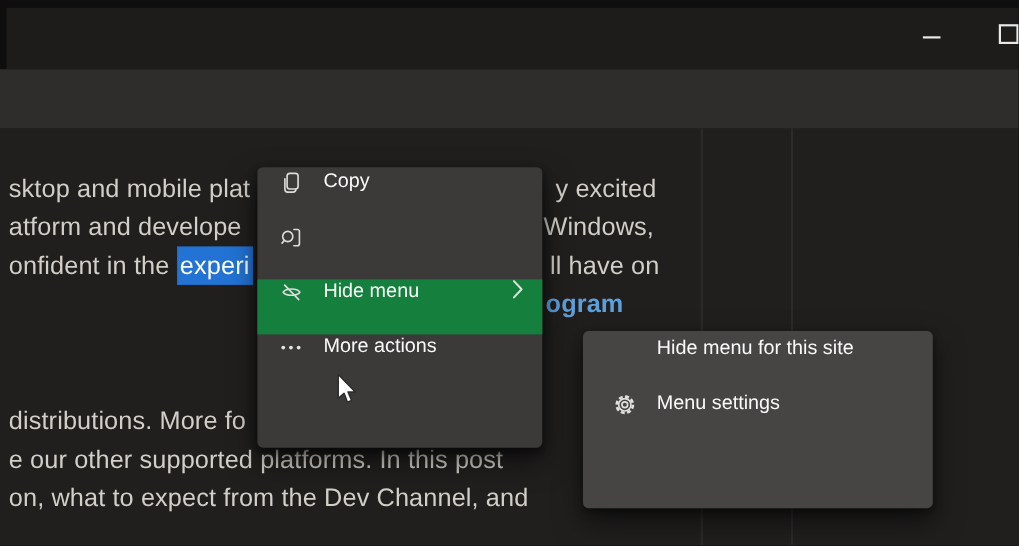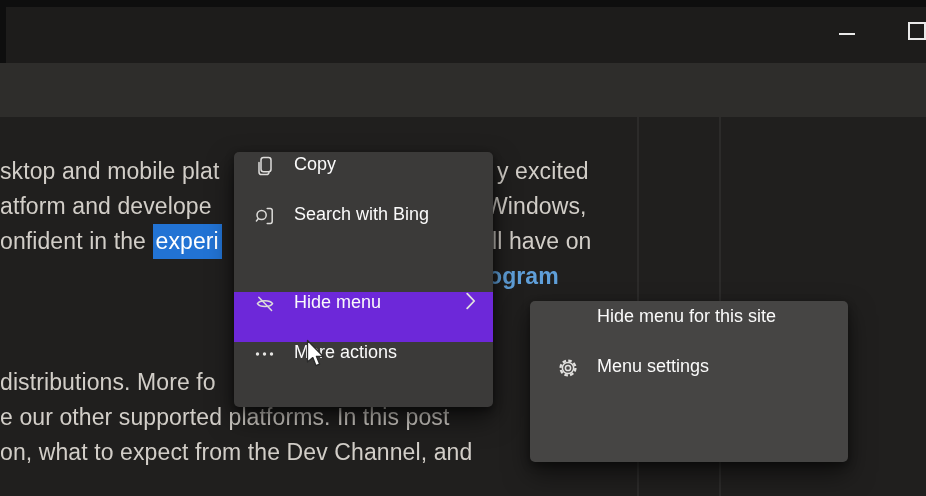--- a/index.html
+++ b/index.html
@@ -44,40 +44,40 @@
   
   .content {
     position: absolute; left: 0; top: 117px; width: 926px; height: 379px;
     background: #201f1e;
   }
   .vline { position: absolute; top: 0; bottom: 0; width: 2px; background: rgba(255,255,255,0.055); z-index: 1; }
   .vline.v1 { left: 637px; } .vline.v2 { left: 719px; }
 
   .pline {
     position: absolute; white-space: nowrap; font-size: 23px; color: #d2cec8;
-    letter-spacing: 0.1px; z-index: 2;
+    letter-spacing: 0.1px; z-index: 2; margin-left: 8px;
   }
   .sel { background: #2273d4; color: #ffffff; padding: 4px 3px 5px 3px; }
   .link-frag { color: #8ab4dd; }
   .link-blue { color: #5f9fd9; font-weight: 600; }
 
   
   .menu {
     position: absolute; left: 234px; top: 152px; width: 259px; height: 255px;
     background: #3b3a39; border-radius: 5px; z-index: 5;
     box-shadow: 0 12px 26px rgba(0,0,0,0.55), 0 3px 8px rgba(0,0,0,0.45);
     padding-top: 2px;
   }
   .menu-item {
     height: 50px; display: flex; align-items: flex-start; padding-left: 19px;
     color: #fafafa; font-size: 18px;
   }
   .menu-item .mi-icon { width: 24px; height: 24px; flex: 0 0 24px; margin-right: 17px; }
   .menu-item .mi-icon svg { width: 24px; height: 24px; display: block; }
-  .menu-item.highlight { background: #6d28d9; margin-top: 38px; }
+  .menu-item.highlight { background: #15803d; }
   .mi-chevron { margin-left: auto; margin-right: 17px; width: 10px; height: 18px; }
   .mi-chevron svg { width: 10px; height: 18px; display: block; }
 
   
   .submenu {
     position: absolute; left: 488px; top: 301px; width: 318px; height: 161px;
     background: #464544; border-radius: 5px; z-index: 6;
     box-shadow: 0 12px 26px rgba(0,0,0,0.5), 0 3px 8px rgba(0,0,0,0.4);
     padding-top: 5px;
     margin-left: 42px;
@@ -196,21 +196,20 @@
   </div>
 
   <div class="menu-item">
     <span class="mi-icon">
       <svg viewBox="0 0 24 24">
         <path class="st" d="M14.2 4.6h3.2a1.8 1.8 0 0 1 1.8 1.8v11.2a1.8 1.8 0 0 1-1.8 1.8h-3.2"></path>
         <circle class="st" cx="8.6" cy="11" r="4.6"></circle>
         <path class="st" d="M5.4 14.6l-2 2.4"></path>
       </svg>
     </span>
-    <span>Search with Bing</span>
   </div>
 
 
   <div class="menu-item highlight">
     <span class="mi-icon">
       <svg viewBox="0 0 24 24">
         <path class="st" d="M4.4 11.6C7 7.8 17 7.8 19.6 11.6 17 15.4 7 15.4 4.4 11.6Z"></path>
         <path class="st" d="M5.8 5.2l12.8 13.2"></path>
       </svg>
     </span>

